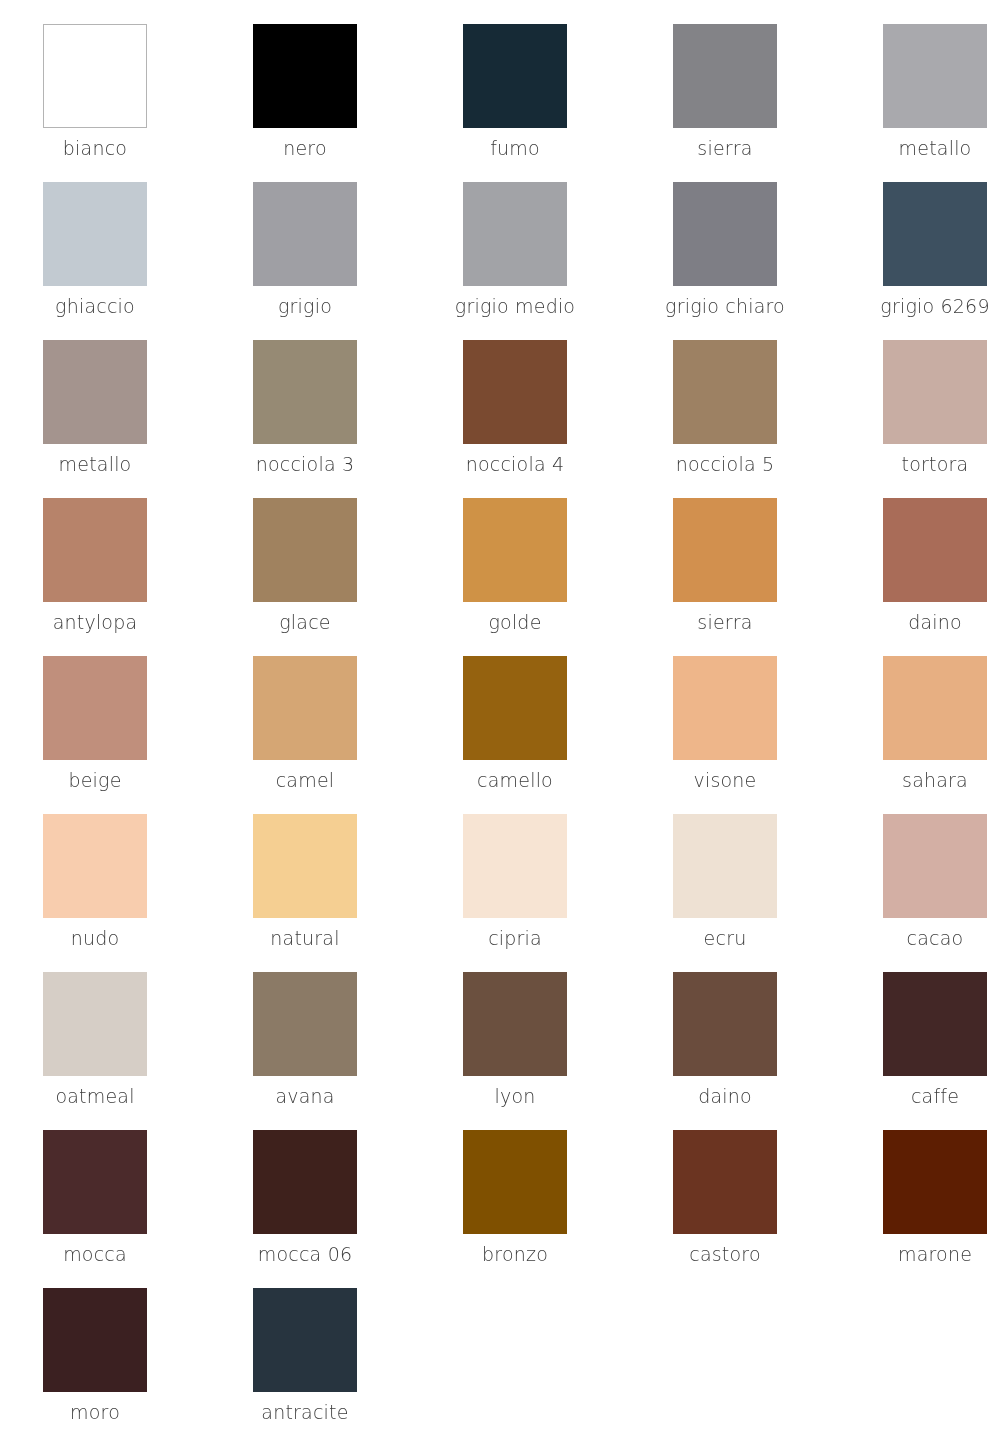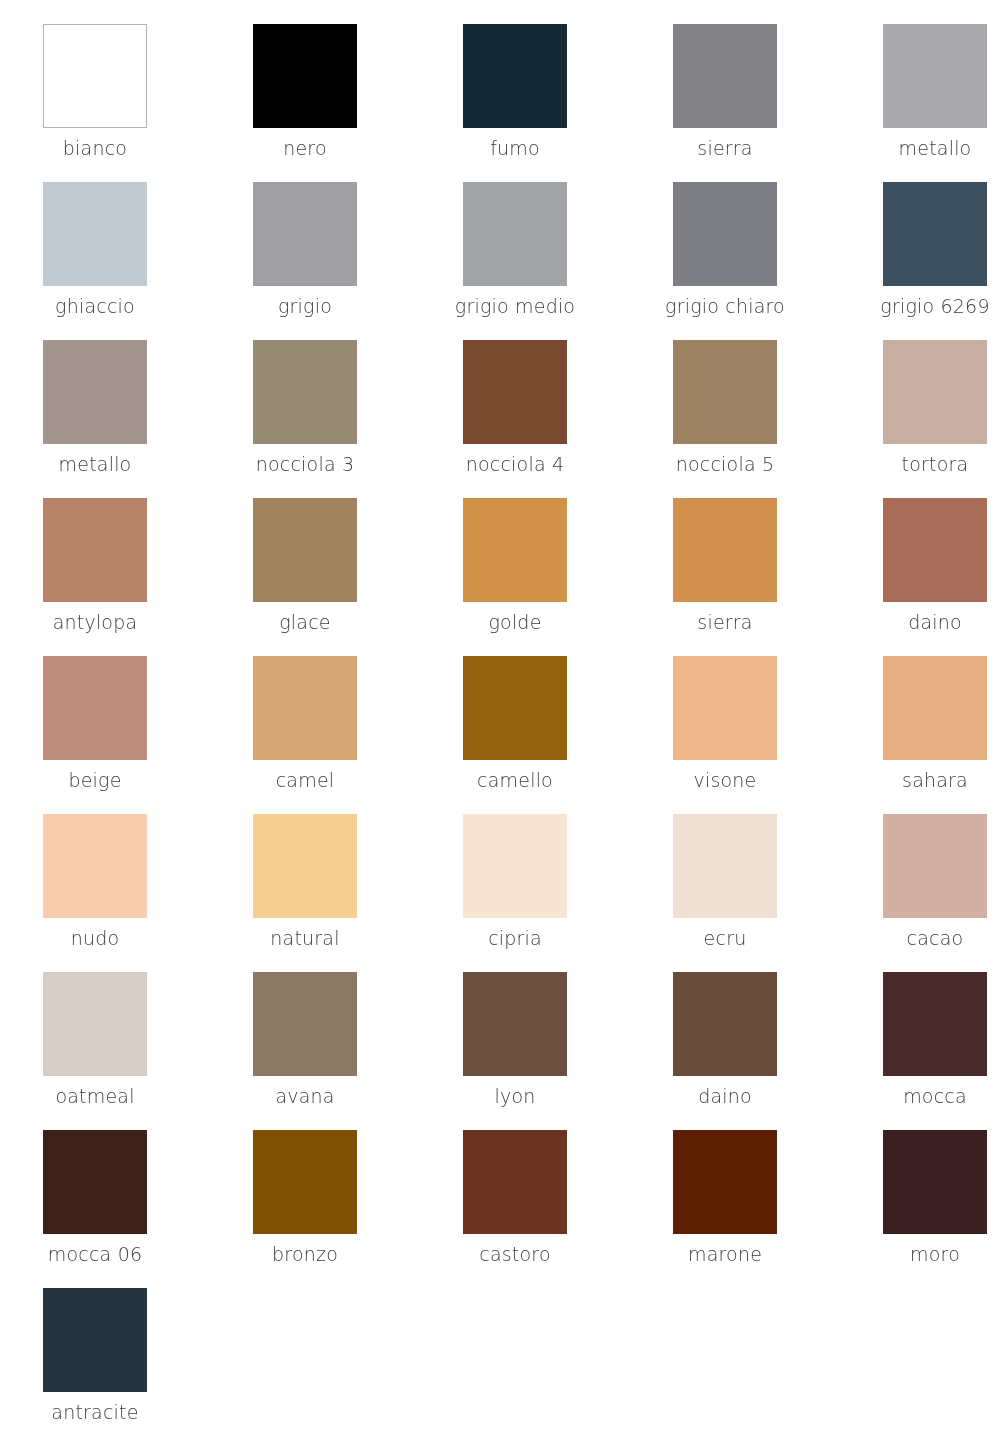--- a/index.html
+++ b/index.html
@@ -198,20 +198,24 @@
       </div>
       <div class="swatch-cell">
         <div class="swatch-chip" style="background-color: rgb(107, 80, 63);"></div>
         <div class="swatch-label">lyon</div>
       </div>
       <div class="swatch-cell">
         <div class="swatch-chip" style="background-color: rgb(106, 76, 61);"></div>
         <div class="swatch-label">daino</div>
       </div>
       <div class="swatch-cell">
+        <div class="swatch-chip" style="background-color: rgb(67, 39, 38);"></div>
+        <div class="swatch-label">caffe</div>
+      </div>
+      <div class="swatch-cell">
         <div class="swatch-chip" style="background-color: rgb(75, 42, 43);"></div>
         <div class="swatch-label">mocca</div>
       </div>
       <div class="swatch-cell">
         <div class="swatch-chip" style="background-color: rgb(62, 33, 28);"></div>
         <div class="swatch-label">mocca 06</div>
       </div>
       <div class="swatch-cell">
         <div class="swatch-chip" style="background-color: rgb(127, 80, 0);"></div>
         <div class="swatch-label">bronzo</div>

